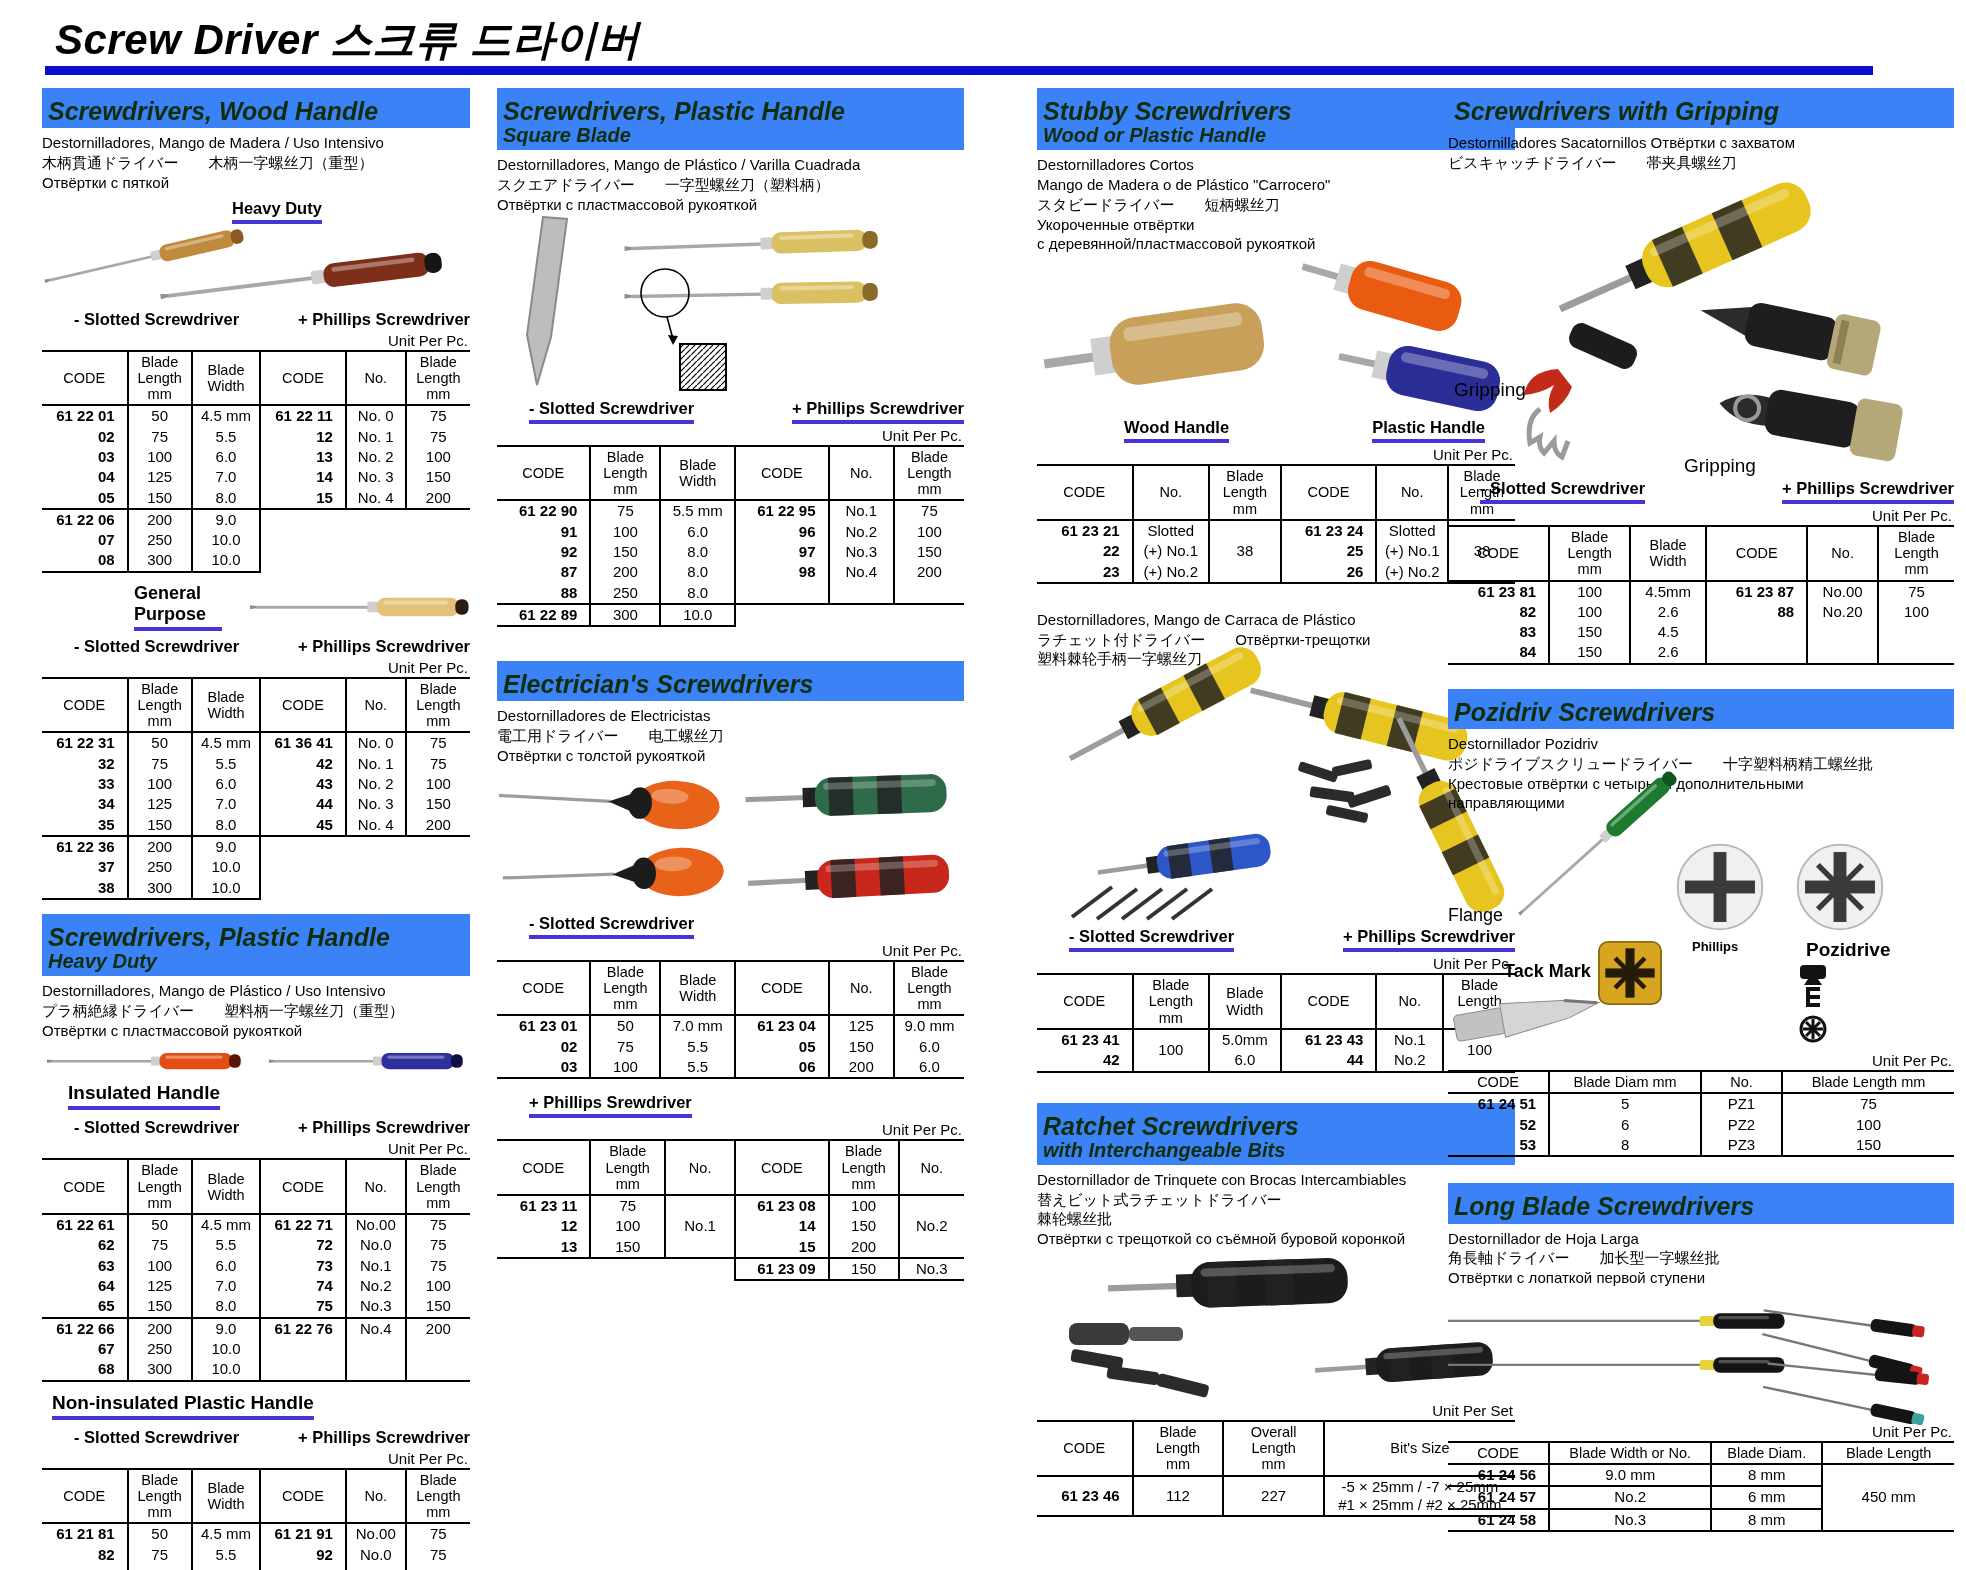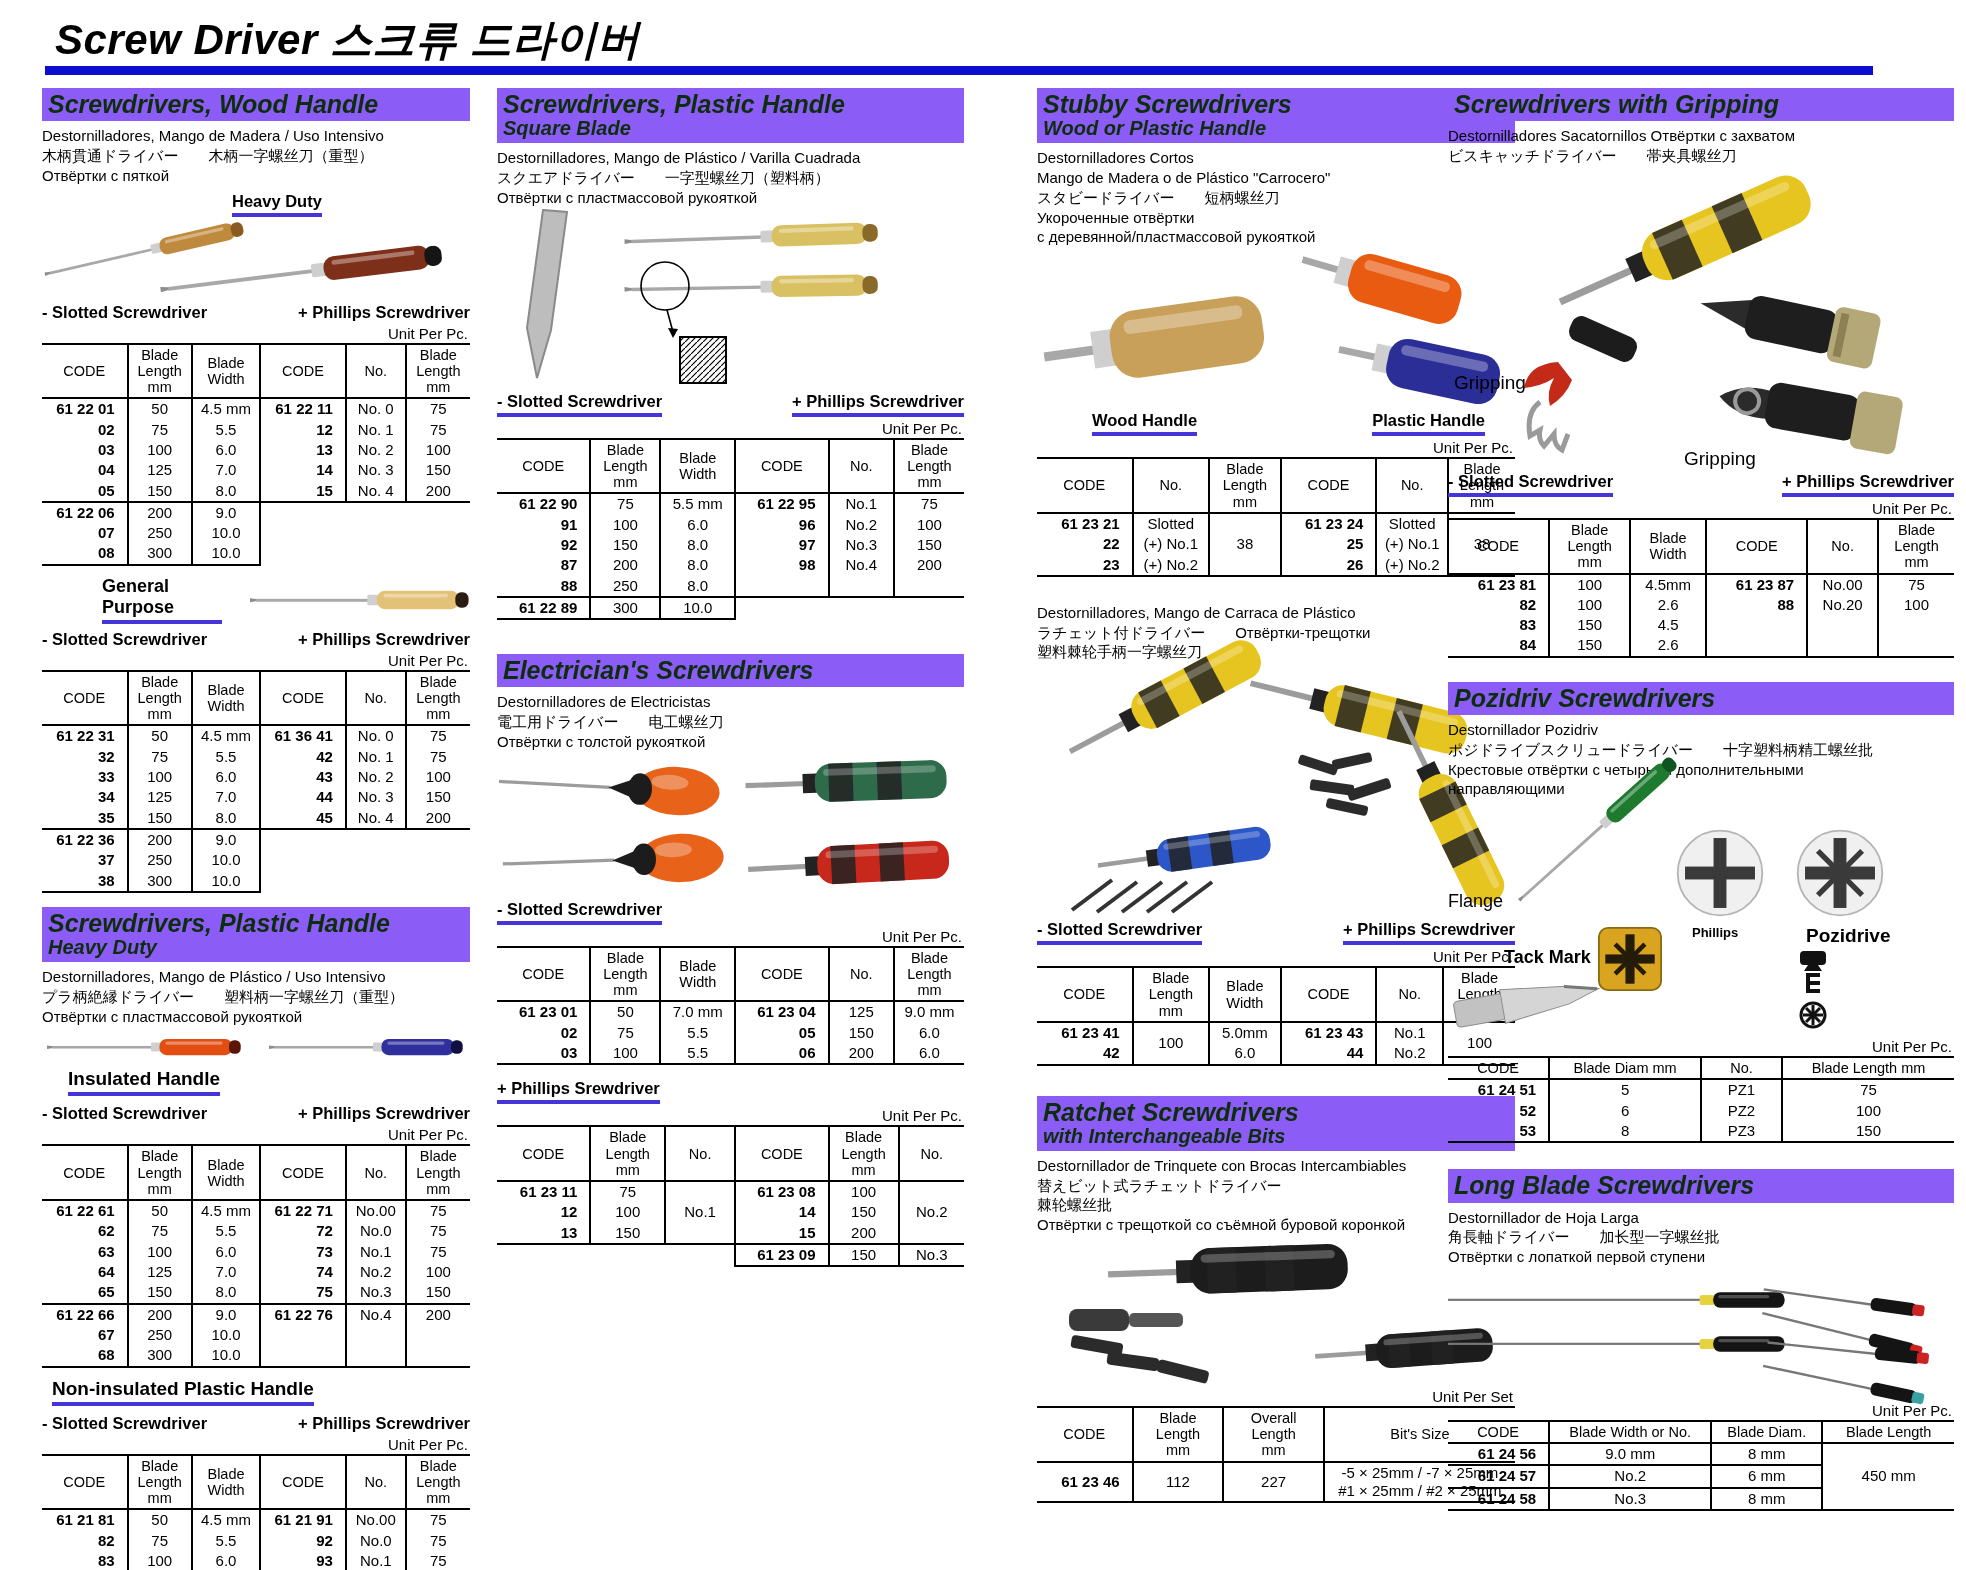--- a/index.html
+++ b/index.html
@@ -6,28 +6,28 @@
   #page{position:relative;width:1966px;height:1570px;background:#ffffff;
         font-family:"Liberation Sans",sans-serif;color:#000;overflow:hidden;}
   #title{position:absolute;left:55px;top:12px;font-size:42px;font-weight:bold;font-style:italic;letter-spacing:0.5px;}
   #rule{position:absolute;left:45px;top:66px;width:1828px;height:9px;background:#0d0dd0;}
   .col{position:absolute;top:88px;}
   #col1{left:42px;width:428px;}
   #col2{left:497px;width:467px;}
   #col3{left:1037px;width:478px;}
   #col4{left:1448px;width:506px;}
   .sec{margin-bottom:14px;}
-  .hband{background:#8b5cf6;padding:3px 8px 4px 6px;margin-bottom:5px;}
+  .hband{background:#3b82f6;padding:10px 8px 4px 6px;margin-bottom:5px;}
   .h1{font-size:25px;font-weight:bold;font-style:italic;color:#0d2e0d;line-height:1.05;}
   .h2{font-size:20px;font-weight:bold;font-style:italic;color:#0d2e0d;line-height:1.05;margin-top:1px;}
   .sub{font-size:15px;line-height:1.32;}
   .art{position:relative;text-decoration:underline;}
   .art svg{position:absolute;overflow:visible;}
   .lblrow{display:flex;justify-content:space-between;margin-top:6px;font-weight:bold;font-size:16.5px;}
-  .lbl{font-weight:bold;font-size:16.5px;display:inline-block;}
+  .lbl{font-weight:bold;font-size:16.5px;display:inline-block;margin-left:32px;}
   .u{border-bottom:4px solid #4534d8;padding-bottom:2px;}
   .unit{font-size:15px;text-align:right;margin:3px 2px 1px 0;}
   .cap{position:absolute;font-size:17px;}
   table{width:100%;border-collapse:collapse;table-layout:fixed;}
   th{font-weight:normal;font-size:14.5px;line-height:1.12;text-align:center;vertical-align:middle;
      white-space:pre-line;border-top:2px solid #000;border-bottom:2px solid #000;padding:2px 3px;}
   td{font-size:15px;line-height:1.22;text-align:center;vertical-align:middle;padding:1px 5px;white-space:pre-line;}
   th+th,td+td{border-left:2px solid #000;}
   tbody tr:last-child td{border-bottom:2.5px solid #000;}
   tr.gs td{border-top:2.5px solid #000;}

